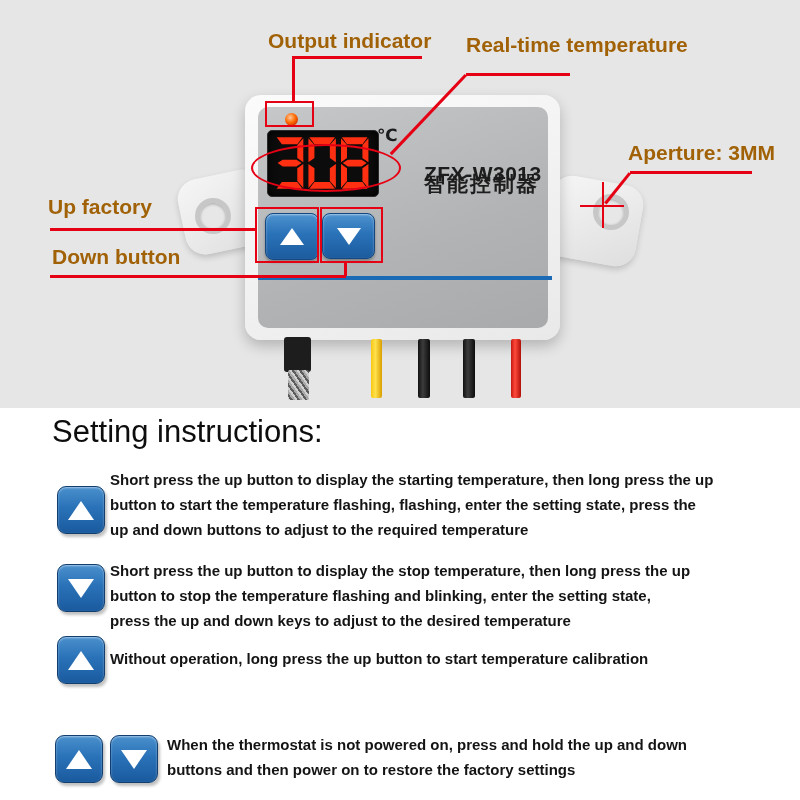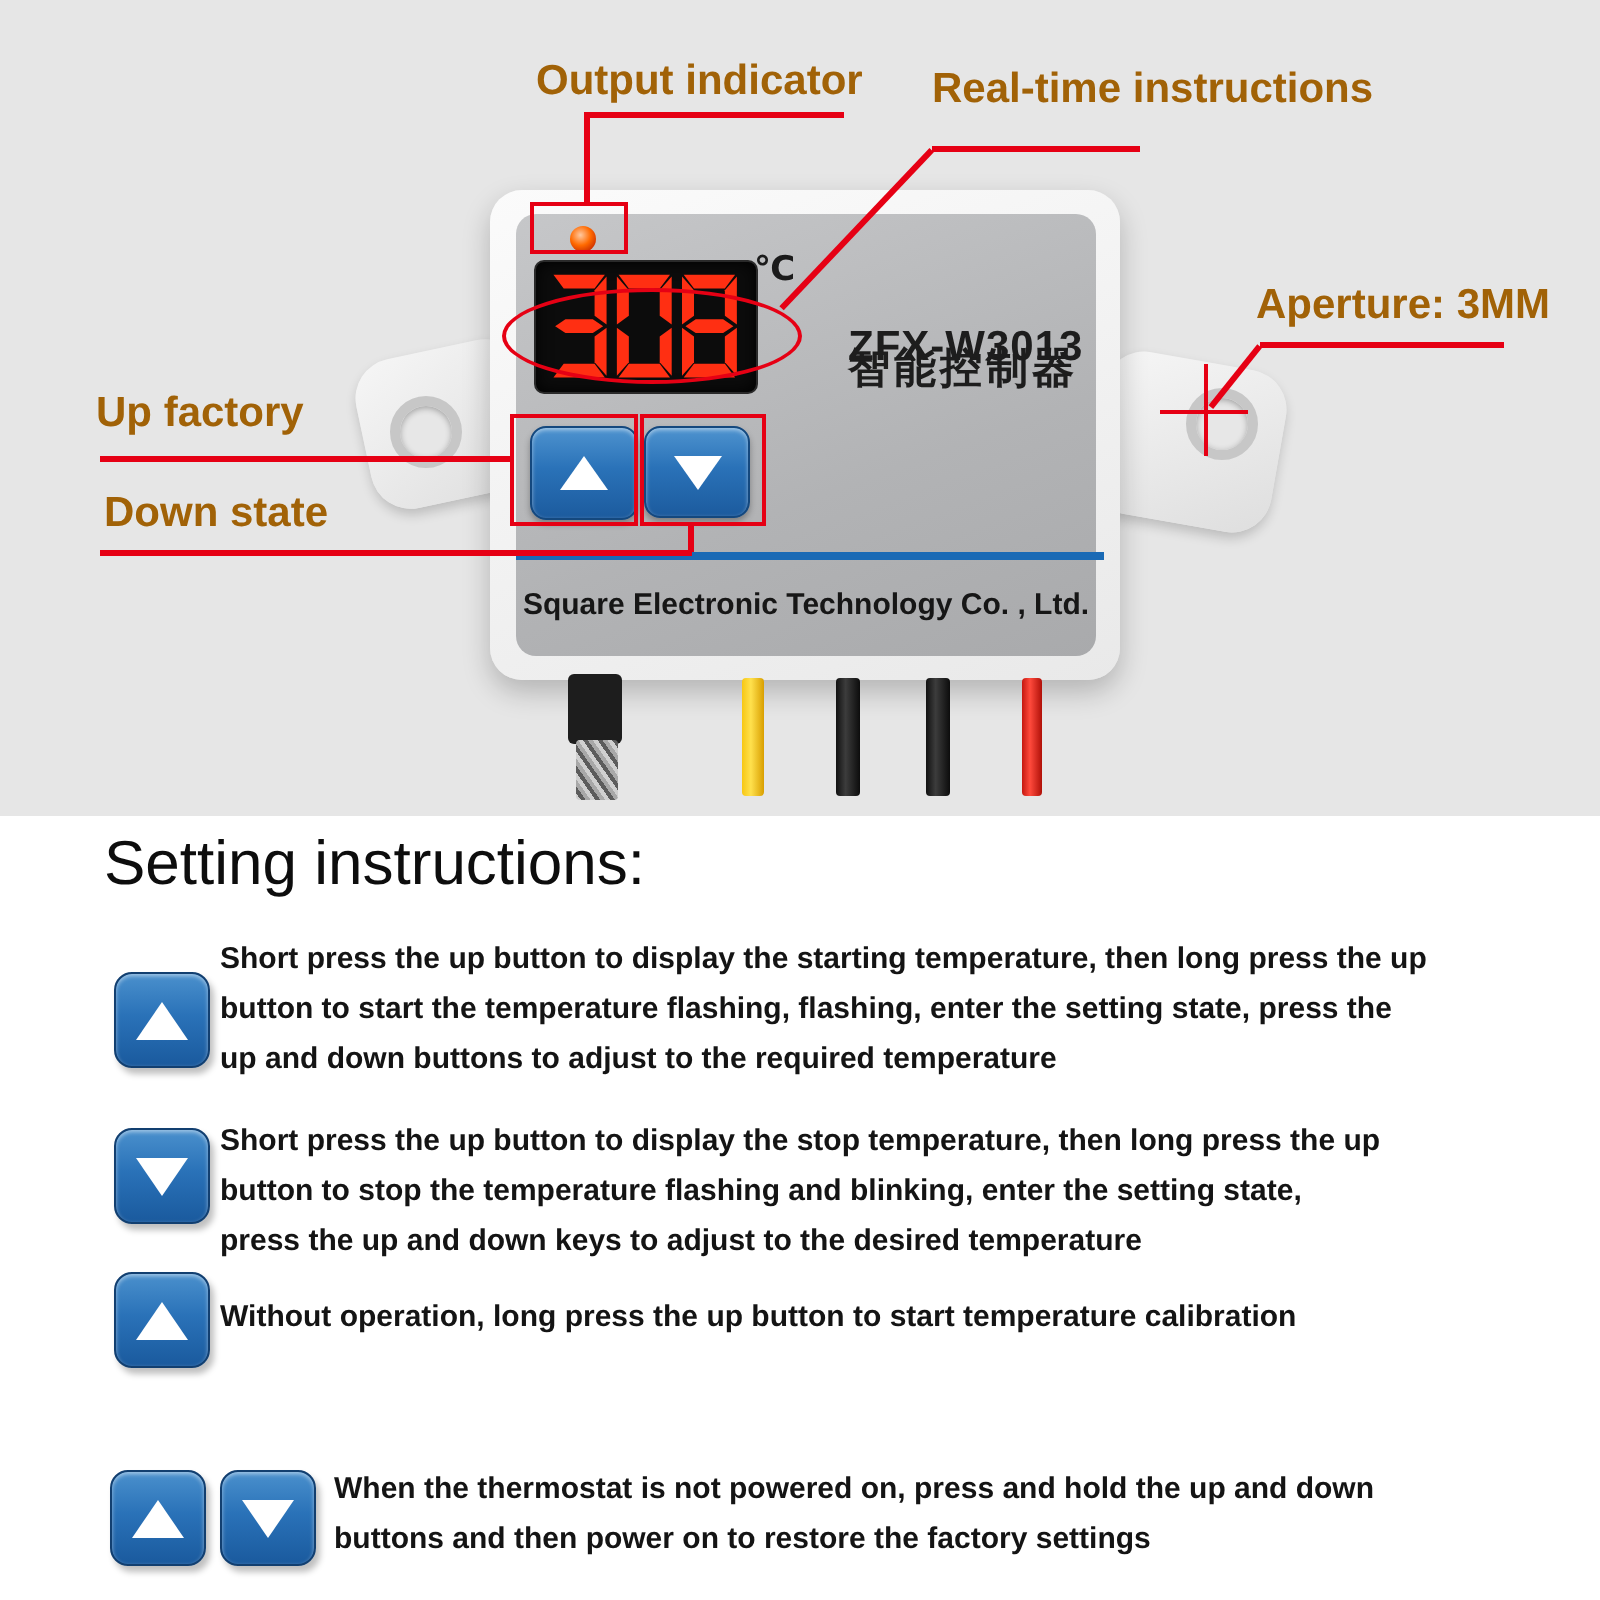--- a/index.html
+++ b/index.html
@@ -129,44 +129,43 @@
   <div class="abs" id="model-name-cn">智能控制器</div>
 
   <div class="abs dev-btn" id="btn-up">
     <span class="tri-up"></span>
   </div>
   <div class="abs dev-btn" id="btn-down">
     <span class="tri-down"></span>
   </div>
 
   <div class="abs" id="device-blue-line"></div>
-  <div class="abs" id="company-name">Square Electronic Technology Co. , Ltd.</div>
 
   <div class="abs" id="sensor-cable"></div>
   <div class="abs" id="sensor-braid"></div>
   <div class="abs wire" id="wire-yellow"></div>
   <div class="abs wire" id="wire-black-1"></div>
   <div class="abs wire" id="wire-black-2"></div>
   <div class="abs wire" id="wire-red"></div>
 
   <div class="abs red-label" style="left:268px;top:29px;">Output indicator</div>
   <div class="abs ann-line" style="left:292px;top:56px;width:130px;"></div>
   <div class="abs ann-vline" style="left:292px;top:56px;height:47px;"></div>
   <div class="abs ann-box" style="left:265px;top:101px;width:45px;height:22px;"></div>
 
-  <div class="abs red-label" style="left:466px;top:33px;">Real-time instructions</div>
+  <div class="abs red-label" style="left:466px;top:33px;">Real-time temperature</div>
   <div class="abs ann-line" style="left:466px;top:73px;width:104px;"></div>
   <div class="abs ann-line" style="left:466px;top:74px;width:109px;transform:rotate(133.5deg);"></div>
   <div class="abs" id="display-ellipse"></div>
 
   <div class="abs red-label" style="left:48px;top:195px;">Up factory</div>
   <div class="abs ann-line" style="left:50px;top:228px;width:206px;"></div>
   <div class="abs ann-box" style="left:255px;top:207px;width:60px;height:52px;"></div>
 
-  <div class="abs red-label" style="left:52px;top:245px;">Down state</div>
+  <div class="abs red-label" style="left:52px;top:245px;">Down button</div>
   <div class="abs ann-line" style="left:50px;top:275px;width:296px;"></div>
   <div class="abs ann-vline" style="left:344px;top:261px;height:15px;"></div>
   <div class="abs ann-box" style="left:320px;top:207px;width:59px;height:52px;"></div>
 
   <div class="abs red-label" style="left:628px;top:141px;">Aperture: 3MM</div>
   <div class="abs ann-line" style="left:630px;top:171px;width:122px;"></div>
   <div class="abs ann-line" style="left:630px;top:172px;width:39px;transform:rotate(128.7deg);"></div>
   <div class="abs ann-vline" style="left:602px;top:182px;height:46px;width:2px;"></div>
   <div class="abs ann-line" style="left:580px;top:205px;width:44px;height:2px;"></div>
 </div>

